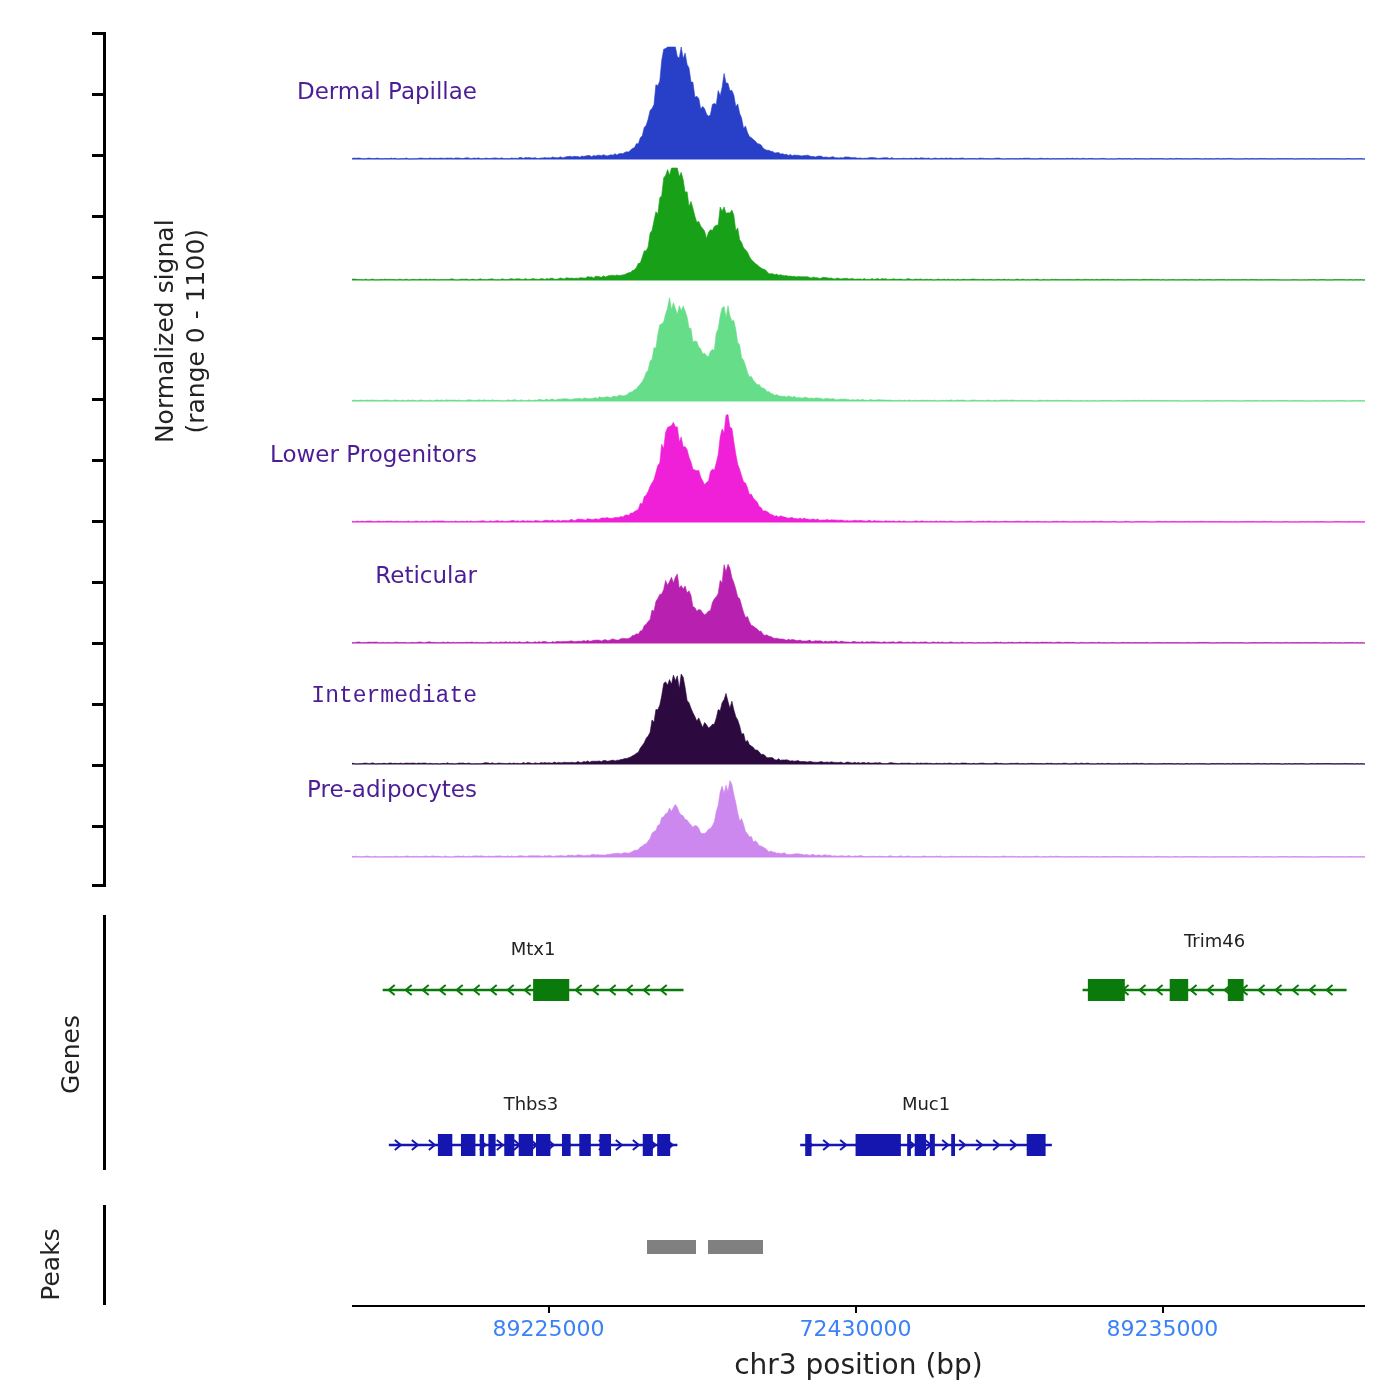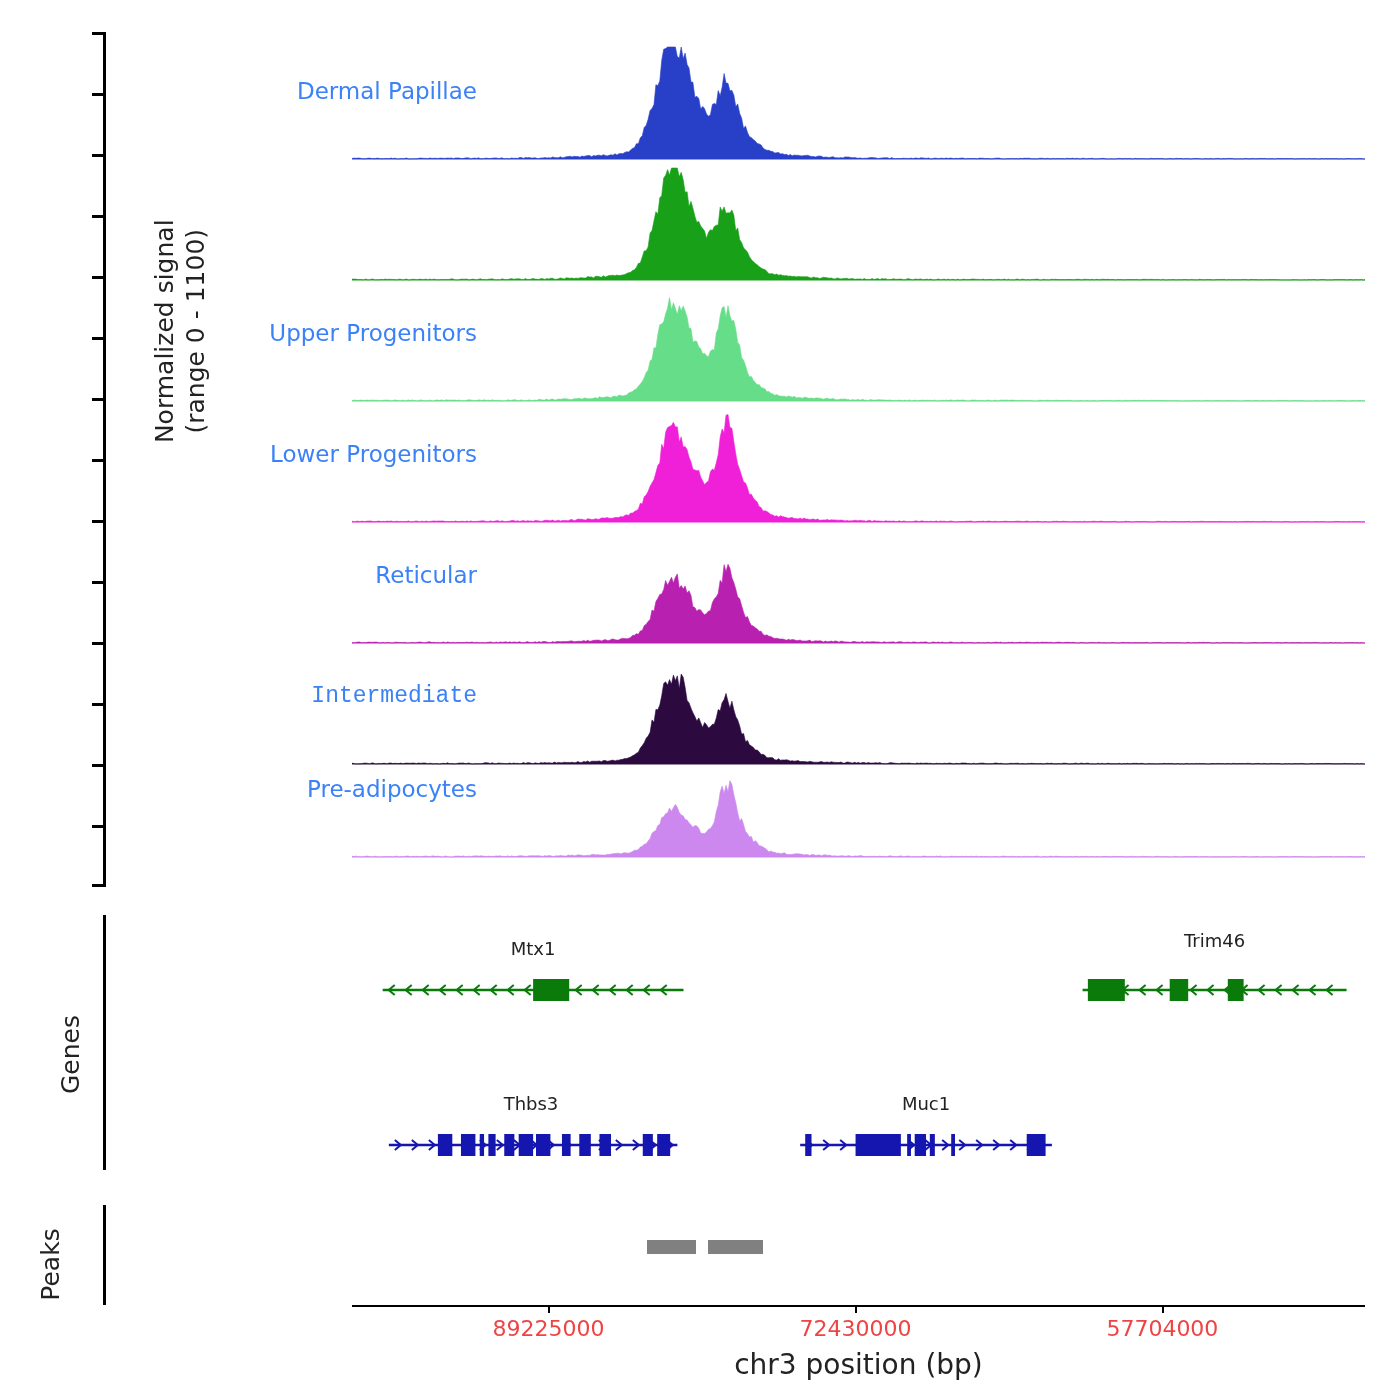--- a/index.html
+++ b/index.html
@@ -54,21 +54,21 @@
     width:1013px;
     height:120px;
   }
   .track .tname{
     position:absolute;
     left:-220px;
     top:38px;
     width:345px;
     text-align:right;
     font-size:23px;
-    color:#3b82f6;
+    color:#4c1d95;
     white-space:nowrap;
   }
   .track svg{display:block;position:absolute;left:0;bottom:0;}
 
   
   .panel{position:absolute;left:352px;width:1013px;}
   .gene-name{
     position:absolute;
     font-size:18px;
     color:#222;
@@ -76,21 +76,21 @@
     white-space:nowrap;
   }
 
   
   .xaxis-line{position:absolute;left:352px;width:1013px;height:2px;background:#000;top:1305px;}
   .xtick{position:absolute;width:2px;height:8px;background:#000;top:1305px;}
   .xticklabel{
     position:absolute;
     top:1316px;
     font-size:22px;
-    color:#ef4444;
+    color:#3b82f6;
     text-align:center;
     width:200px;
     margin-left:-100px;
   }
   .xlabel{
     position:absolute;
     left:352px;width:1013px;
     top:1348px;
     text-align:center;
     font-size:28px;
@@ -135,21 +135,20 @@
           <path d="M0,119 L0.0,118.7 L1.9,118.0 L3.9,118.3 L5.8,118.1 L7.8,118.1 L9.7,118.6 L11.7,118.8 L13.6,118.8 L15.6,118.2 L17.5,118.1 L19.5,118.5 L21.4,118.6 L23.4,118.6 L25.3,118.1 L27.3,118.5 L29.2,118.8 L31.2,118.7 L33.1,118.5 L35.1,118.5 L37.0,118.8 L39.0,118.0 L40.9,118.7 L42.9,118.1 L44.8,118.9 L46.8,118.9 L48.7,118.6 L50.7,118.7 L52.6,118.6 L54.5,117.9 L56.5,119.0 L58.4,118.8 L60.4,119.0 L62.3,118.7 L64.3,118.8 L66.2,118.5 L68.2,118.0 L70.1,118.2 L72.1,118.4 L74.0,118.4 L76.0,118.7 L77.9,117.9 L79.9,118.4 L81.8,118.3 L83.8,118.2 L85.7,118.5 L87.7,118.2 L89.6,118.1 L91.6,118.4 L93.5,118.3 L95.5,118.0 L97.4,118.2 L99.4,117.9 L101.3,118.7 L103.2,118.0 L105.2,117.9 L107.1,118.0 L109.1,118.5 L111.0,118.6 L113.0,118.0 L114.9,117.8 L116.9,117.9 L118.8,119.0 L120.8,118.3 L122.7,118.1 L124.7,118.4 L126.6,117.8 L128.6,118.8 L130.5,118.7 L132.5,118.4 L134.4,118.1 L136.4,118.5 L138.3,118.5 L140.3,118.2 L142.2,118.0 L144.2,117.9 L146.1,118.5 L148.1,118.3 L150.0,117.8 L151.9,118.9 L153.9,118.4 L155.8,118.7 L157.8,118.7 L159.7,117.9 L161.7,118.4 L163.6,118.2 L165.6,118.4 L167.5,117.6 L169.5,117.5 L171.4,118.4 L173.4,117.4 L175.3,117.7 L177.3,117.6 L179.2,118.0 L181.2,117.9 L183.1,117.7 L185.1,118.4 L187.0,118.5 L189.0,117.9 L190.9,118.0 L192.9,117.6 L194.8,117.9 L196.8,117.8 L198.7,117.9 L200.7,116.9 L202.6,117.6 L204.5,117.7 L206.5,117.7 L208.4,116.8 L210.4,117.8 L212.3,117.4 L214.3,116.7 L216.2,116.5 L218.2,116.3 L220.1,116.9 L222.1,116.3 L224.0,116.5 L226.0,116.5 L227.9,117.2 L229.9,116.1 L231.8,116.4 L233.8,116.0 L235.7,115.5 L237.7,115.6 L239.6,116.7 L241.6,115.5 L243.5,116.0 L245.5,115.3 L247.4,115.2 L249.4,115.8 L251.3,114.7 L253.3,115.4 L255.2,115.9 L257.1,115.3 L259.1,114.8 L261.0,115.2 L263.0,113.7 L264.9,115.1 L266.9,113.8 L268.8,113.4 L270.8,113.7 L272.7,112.4 L274.7,111.7 L276.6,112.1 L278.6,110.0 L280.5,108.4 L282.5,107.6 L284.4,103.7 L286.4,103.7 L288.3,97.7 L290.3,95.7 L292.2,87.5 L294.2,85.3 L296.1,79.2 L298.1,70.5 L300.0,68.4 L302.0,64.5 L303.9,44.7 L305.8,45.7 L307.8,41.0 L309.7,20.5 L311.7,9.2 L313.6,8.5 L315.6,7.0 L317.5,7.0 L319.5,7.0 L321.4,7.0 L323.4,7.0 L325.3,16.6 L327.3,17.9 L329.2,7.0 L331.2,18.7 L333.1,13.1 L335.1,24.5 L337.0,27.9 L339.0,42.0 L340.9,42.2 L342.9,57.3 L344.8,56.3 L346.8,58.6 L348.7,69.0 L350.7,66.4 L352.6,68.8 L354.5,74.0 L356.5,76.2 L358.4,74.9 L360.4,64.4 L362.3,63.4 L364.3,64.4 L366.2,50.6 L368.2,55.7 L370.1,47.4 L372.1,33.5 L374.0,43.1 L376.0,43.3 L377.9,50.7 L379.9,50.4 L381.8,54.9 L383.8,66.8 L385.7,63.9 L387.7,73.5 L389.6,78.0 L391.6,88.6 L393.5,85.9 L395.5,92.5 L397.4,96.6 L399.4,97.7 L401.3,99.5 L403.3,101.1 L405.2,103.5 L407.1,103.9 L409.1,105.0 L411.0,107.9 L413.0,109.5 L414.9,110.3 L416.9,110.3 L418.8,111.3 L420.8,111.6 L422.7,113.0 L424.7,112.7 L426.6,112.4 L428.6,113.9 L430.5,113.7 L432.5,114.5 L434.4,114.3 L436.4,115.4 L438.3,114.6 L440.3,115.8 L442.2,115.1 L444.2,115.3 L446.1,115.2 L448.1,115.7 L450.0,115.9 L452.0,115.6 L453.9,115.4 L455.9,115.2 L457.8,116.1 L459.7,116.5 L461.7,116.5 L463.6,117.0 L465.6,116.2 L467.5,116.0 L469.5,116.3 L471.4,117.3 L473.4,117.1 L475.3,117.2 L477.3,117.5 L479.2,117.1 L481.2,116.7 L483.1,117.8 L485.1,117.8 L487.0,117.9 L489.0,117.6 L490.9,118.0 L492.9,116.9 L494.8,117.0 L496.8,117.1 L498.7,117.4 L500.7,117.8 L502.6,117.4 L504.6,118.0 L506.5,118.2 L508.4,117.9 L510.4,118.5 L512.3,118.2 L514.3,118.3 L516.2,117.9 L518.2,117.6 L520.1,117.6 L522.1,117.7 L524.0,117.9 L526.0,118.6 L527.9,118.2 L529.9,118.0 L531.8,117.8 L533.8,117.7 L535.7,117.8 L537.7,118.8 L539.6,117.6 L541.6,118.5 L543.5,118.7 L545.5,118.5 L547.4,118.5 L549.4,118.6 L551.3,118.2 L553.3,118.4 L555.2,118.4 L557.2,118.6 L559.1,118.1 L561.0,118.8 L563.0,118.0 L564.9,118.1 L566.9,118.6 L568.8,117.8 L570.8,118.0 L572.7,118.2 L574.7,118.4 L576.6,117.9 L578.6,119.0 L580.5,118.8 L582.5,118.1 L584.4,118.2 L586.4,118.7 L588.3,118.3 L590.3,118.2 L592.2,118.6 L594.2,117.9 L596.1,118.6 L598.1,118.0 L600.0,118.2 L602.0,118.8 L603.9,118.3 L605.9,118.5 L607.8,118.3 L609.7,118.0 L611.7,118.2 L613.6,118.9 L615.6,118.4 L617.5,118.6 L619.5,118.4 L621.4,118.6 L623.4,118.4 L625.3,118.9 L627.3,118.1 L629.2,118.3 L631.2,118.2 L633.1,118.7 L635.1,118.6 L637.0,118.6 L639.0,118.9 L640.9,118.8 L642.9,118.2 L644.8,118.2 L646.8,118.0 L648.7,118.6 L650.7,118.9 L652.6,118.9 L654.6,118.7 L656.5,118.6 L658.5,118.7 L660.4,118.4 L662.3,118.8 L664.3,118.5 L666.2,119.0 L668.2,118.3 L670.1,118.6 L672.1,118.2 L674.0,118.3 L676.0,118.2 L677.9,118.3 L679.9,119.0 L681.8,118.6 L683.8,119.0 L685.7,118.8 L687.7,118.3 L689.6,118.2 L691.6,118.5 L693.5,118.8 L695.5,118.3 L697.4,118.8 L699.4,118.8 L701.3,118.4 L703.3,118.8 L705.2,118.5 L707.2,118.6 L709.1,118.8 L711.0,118.5 L713.0,118.9 L714.9,118.2 L716.9,118.5 L718.8,118.5 L720.8,118.2 L722.7,118.8 L724.7,118.2 L726.6,118.7 L728.6,118.9 L730.5,118.3 L732.5,118.4 L734.4,118.9 L736.4,118.5 L738.3,118.5 L740.3,118.3 L742.2,118.9 L744.2,118.7 L746.1,118.9 L748.1,118.4 L750.0,118.5 L752.0,118.3 L753.9,119.0 L755.9,118.9 L757.8,118.9 L759.8,118.8 L761.7,119.0 L763.6,118.9 L765.6,118.5 L767.5,118.4 L769.5,118.6 L771.4,118.8 L773.4,118.4 L775.3,118.8 L777.3,118.4 L779.2,118.8 L781.2,119.0 L783.1,118.3 L785.1,118.8 L787.0,118.5 L789.0,118.7 L790.9,118.7 L792.9,118.8 L794.8,118.7 L796.8,119.0 L798.7,118.3 L800.7,118.6 L802.6,118.7 L804.6,118.4 L806.5,118.6 L808.5,118.5 L810.4,118.5 L812.3,118.9 L814.3,119.0 L816.2,118.8 L818.2,118.4 L820.1,118.8 L822.1,118.9 L824.0,118.3 L826.0,118.5 L827.9,118.5 L829.9,118.5 L831.8,119.0 L833.8,118.4 L835.7,118.7 L837.7,118.8 L839.6,118.9 L841.6,118.5 L843.5,118.5 L845.5,118.4 L847.4,118.7 L849.4,118.9 L851.3,118.9 L853.3,118.6 L855.2,118.8 L857.2,118.8 L859.1,118.6 L861.0,118.9 L863.0,118.7 L864.9,118.4 L866.9,118.4 L868.8,119.0 L870.8,118.6 L872.7,118.8 L874.7,118.5 L876.6,118.4 L878.6,118.4 L880.5,118.5 L882.5,119.0 L884.4,118.8 L886.4,118.9 L888.3,118.8 L890.3,118.9 L892.2,118.6 L894.2,118.4 L896.1,118.8 L898.1,118.8 L900.0,118.6 L902.0,118.5 L903.9,118.9 L905.9,118.6 L907.8,118.5 L909.8,118.4 L911.7,118.6 L913.6,118.5 L915.6,118.9 L917.5,118.6 L919.5,118.8 L921.4,118.7 L923.4,119.0 L925.3,118.4 L927.3,118.6 L929.2,118.6 L931.2,118.7 L933.1,118.6 L935.1,118.6 L937.0,118.7 L939.0,118.4 L940.9,118.7 L942.9,119.0 L944.8,118.8 L946.8,118.7 L948.7,118.6 L950.7,118.7 L952.6,118.5 L954.6,118.9 L956.5,118.5 L958.5,118.7 L960.4,118.8 L962.3,118.6 L964.3,118.7 L966.2,119.0 L968.2,118.8 L970.1,118.4 L972.1,118.9 L974.0,118.5 L976.0,118.7 L977.9,118.7 L979.9,118.6 L981.8,118.7 L983.8,118.6 L985.7,118.8 L987.7,118.8 L989.6,118.7 L991.6,119.0 L993.5,118.8 L995.5,118.5 L997.4,118.5 L999.4,118.8 L1001.3,118.7 L1003.3,118.7 L1005.2,118.8 L1007.2,118.5 L1009.1,118.6 L1011.1,118.9 L1013.0,118.9 L1013,119 Z" fill="#2840c8" stroke="#2840c8" stroke-width="0.6"></path>
         </svg>
       </div>
       <div class="track" style="top: 161px;">
         <svg width="1013" height="120">
           <line x1="0" x2="1013" y1="119" y2="119" stroke="#18a018" stroke-width="1" opacity="0.55"></line>
           <path d="M0,119 L0.0,118.1 L1.9,118.1 L3.9,118.1 L5.8,118.6 L7.8,118.5 L9.7,118.6 L11.7,118.9 L13.6,118.0 L15.6,118.7 L17.5,118.9 L19.5,118.1 L21.4,118.2 L23.4,118.9 L25.3,118.8 L27.3,118.8 L29.2,118.3 L31.2,118.7 L33.1,118.0 L35.1,118.5 L37.0,118.2 L39.0,118.4 L40.9,118.4 L42.9,118.6 L44.8,118.9 L46.8,118.2 L48.7,118.2 L50.7,118.9 L52.6,118.5 L54.5,118.0 L56.5,118.9 L58.4,118.8 L60.4,118.3 L62.3,118.3 L64.3,118.7 L66.2,118.5 L68.2,118.1 L70.1,118.5 L72.1,118.5 L74.0,118.0 L76.0,118.9 L77.9,118.0 L79.9,118.7 L81.8,118.0 L83.8,118.6 L85.7,118.7 L87.7,118.7 L89.6,118.4 L91.6,118.6 L93.5,118.4 L95.5,118.6 L97.4,118.4 L99.4,117.8 L101.3,118.1 L103.2,118.9 L105.2,118.9 L107.1,118.8 L109.1,118.1 L111.0,118.2 L113.0,118.2 L114.9,118.0 L116.9,119.0 L118.8,118.5 L120.8,118.1 L122.7,118.6 L124.7,118.9 L126.6,118.2 L128.6,117.8 L130.5,118.6 L132.5,118.4 L134.4,118.8 L136.4,118.2 L138.3,118.1 L140.3,117.8 L142.2,118.5 L144.2,118.9 L146.1,118.6 L148.1,118.9 L150.0,117.7 L151.9,118.3 L153.9,118.8 L155.8,118.5 L157.8,118.0 L159.7,117.6 L161.7,118.3 L163.6,117.9 L165.6,117.8 L167.5,117.8 L169.5,118.5 L171.4,118.7 L173.4,117.5 L175.3,118.4 L177.3,118.5 L179.2,118.0 L181.2,117.6 L183.1,118.1 L185.1,118.3 L187.0,118.5 L189.0,117.5 L190.9,117.8 L192.9,118.5 L194.8,117.5 L196.8,118.1 L198.7,117.2 L200.7,117.3 L202.6,118.3 L204.5,118.2 L206.5,117.7 L208.4,116.9 L210.4,117.5 L212.3,118.0 L214.3,116.7 L216.2,117.1 L218.2,117.2 L220.1,117.0 L222.1,117.6 L224.0,117.1 L226.0,117.4 L227.9,116.8 L229.9,116.8 L231.8,117.0 L233.8,117.0 L235.7,115.6 L237.7,116.0 L239.6,115.9 L241.6,116.9 L243.5,115.3 L245.5,115.3 L247.4,115.7 L249.4,116.3 L251.3,114.8 L253.3,115.9 L255.2,115.2 L257.1,114.6 L259.1,114.4 L261.0,114.2 L263.0,114.8 L264.9,114.0 L266.9,114.5 L268.8,114.3 L270.8,113.9 L272.7,113.5 L274.7,112.5 L276.6,111.7 L278.6,111.3 L280.5,109.6 L282.5,108.7 L284.4,106.4 L286.4,102.3 L288.3,102.1 L290.3,96.0 L292.2,89.9 L294.2,89.7 L296.1,85.9 L298.1,72.1 L300.0,69.6 L302.0,59.7 L303.9,50.7 L305.8,53.2 L307.8,36.7 L309.7,34.7 L311.7,16.9 L313.6,14.4 L315.6,8.6 L317.5,14.3 L319.5,7.0 L321.4,7.0 L323.4,7.0 L325.3,7.0 L327.3,15.8 L329.2,11.3 L331.2,18.8 L333.1,31.2 L335.1,30.8 L337.0,45.5 L339.0,40.4 L340.9,47.2 L342.9,55.2 L344.8,61.3 L346.8,60.4 L348.7,65.1 L350.7,67.6 L352.6,70.1 L354.5,77.5 L356.5,71.3 L358.4,68.7 L360.4,69.5 L362.3,65.6 L364.3,64.2 L366.2,64.0 L368.2,46.0 L370.1,50.2 L372.1,45.9 L374.0,52.3 L376.0,51.7 L377.9,52.0 L379.9,49.1 L381.8,54.1 L383.8,69.8 L385.7,66.9 L387.7,78.7 L389.6,81.4 L391.6,87.0 L393.5,88.7 L395.5,91.2 L397.4,95.5 L399.4,98.8 L401.3,100.6 L403.3,102.4 L405.2,103.8 L407.1,105.6 L409.1,107.1 L411.0,108.1 L413.0,108.5 L414.9,110.4 L416.9,112.8 L418.8,112.8 L420.8,112.7 L422.7,113.8 L424.7,113.1 L426.6,114.2 L428.6,113.7 L430.5,114.4 L432.5,114.8 L434.4,114.6 L436.4,115.2 L438.3,115.0 L440.3,115.6 L442.2,115.3 L444.2,115.9 L446.1,115.4 L448.1,115.7 L450.0,115.7 L452.0,115.8 L453.9,115.8 L455.9,115.8 L457.8,116.7 L459.7,116.9 L461.7,116.0 L463.6,116.7 L465.6,116.7 L467.5,117.5 L469.5,116.9 L471.4,116.2 L473.4,116.6 L475.3,116.8 L477.3,117.2 L479.2,116.9 L481.2,117.8 L483.1,117.9 L485.1,117.0 L487.0,117.4 L489.0,118.0 L490.9,117.6 L492.9,117.4 L494.8,117.2 L496.8,118.0 L498.7,117.8 L500.7,117.5 L502.6,118.3 L504.6,118.1 L506.5,118.0 L508.4,117.9 L510.4,118.5 L512.3,117.5 L514.3,118.5 L516.2,118.5 L518.2,118.5 L520.1,117.5 L522.1,118.6 L524.0,117.9 L526.0,117.6 L527.9,118.7 L529.9,117.6 L531.8,117.9 L533.8,117.7 L535.7,118.7 L537.7,118.5 L539.6,118.3 L541.6,117.7 L543.5,118.3 L545.5,118.3 L547.4,118.1 L549.4,118.1 L551.3,118.8 L553.3,118.8 L555.2,117.8 L557.2,117.8 L559.1,118.4 L561.0,118.9 L563.0,118.0 L564.9,118.2 L566.9,118.3 L568.8,117.9 L570.8,118.8 L572.7,118.6 L574.7,118.1 L576.6,118.7 L578.6,118.1 L580.5,118.8 L582.5,118.9 L584.4,118.6 L586.4,117.9 L588.3,118.8 L590.3,118.5 L592.2,118.1 L594.2,118.9 L596.1,117.9 L598.1,119.0 L600.0,118.3 L602.0,118.6 L603.9,119.0 L605.9,118.1 L607.8,119.0 L609.7,118.6 L611.7,118.1 L613.6,118.5 L615.6,118.6 L617.5,118.6 L619.5,118.1 L621.4,118.0 L623.4,118.3 L625.3,118.4 L627.3,118.4 L629.2,118.7 L631.2,118.1 L633.1,118.9 L635.1,118.5 L637.0,118.6 L639.0,118.3 L640.9,118.9 L642.9,118.7 L644.8,118.4 L646.8,118.3 L648.7,118.7 L650.7,118.5 L652.6,118.1 L654.6,119.0 L656.5,118.2 L658.5,118.9 L660.4,118.7 L662.3,119.0 L664.3,118.1 L666.2,118.2 L668.2,119.0 L670.1,118.1 L672.1,118.4 L674.0,119.0 L676.0,118.5 L677.9,118.9 L679.9,118.4 L681.8,118.5 L683.8,118.2 L685.7,118.1 L687.7,119.0 L689.6,119.0 L691.6,118.3 L693.5,118.8 L695.5,118.7 L697.4,118.9 L699.4,118.2 L701.3,118.4 L703.3,118.3 L705.2,118.6 L707.2,118.5 L709.1,118.8 L711.0,118.5 L713.0,118.7 L714.9,118.6 L716.9,118.5 L718.8,118.6 L720.8,118.7 L722.7,118.7 L724.7,118.3 L726.6,118.2 L728.6,118.7 L730.5,118.8 L732.5,118.2 L734.4,118.4 L736.4,118.4 L738.3,118.8 L740.3,118.3 L742.2,118.9 L744.2,118.3 L746.1,118.6 L748.1,118.8 L750.0,118.2 L752.0,118.3 L753.9,118.5 L755.9,118.3 L757.8,118.6 L759.8,118.5 L761.7,118.4 L763.6,119.0 L765.6,118.4 L767.5,118.6 L769.5,118.6 L771.4,118.8 L773.4,118.7 L775.3,118.5 L777.3,118.4 L779.2,118.6 L781.2,118.5 L783.1,118.6 L785.1,118.4 L787.0,118.9 L789.0,118.7 L790.9,118.3 L792.9,118.3 L794.8,118.4 L796.8,118.6 L798.7,118.3 L800.7,118.4 L802.6,118.6 L804.6,118.4 L806.5,118.4 L808.5,119.0 L810.4,118.4 L812.3,118.7 L814.3,119.0 L816.2,118.7 L818.2,118.8 L820.1,118.6 L822.1,118.6 L824.0,118.9 L826.0,118.7 L827.9,118.7 L829.9,118.8 L831.8,118.5 L833.8,118.5 L835.7,118.8 L837.7,118.8 L839.6,118.4 L841.6,118.8 L843.5,118.8 L845.5,118.9 L847.4,118.3 L849.4,118.6 L851.3,118.8 L853.3,118.7 L855.2,118.4 L857.2,118.6 L859.1,118.6 L861.0,118.9 L863.0,118.7 L864.9,118.5 L866.9,118.5 L868.8,118.6 L870.8,118.4 L872.7,118.4 L874.7,118.9 L876.6,118.4 L878.6,118.8 L880.5,118.6 L882.5,118.7 L884.4,118.6 L886.4,118.7 L888.3,118.7 L890.3,118.5 L892.2,118.5 L894.2,118.4 L896.1,118.9 L898.1,118.5 L900.0,118.4 L902.0,118.6 L903.9,118.6 L905.9,118.7 L907.8,118.8 L909.8,118.6 L911.7,118.9 L913.6,118.5 L915.6,118.7 L917.5,118.6 L919.5,118.6 L921.4,118.6 L923.4,118.6 L925.3,118.7 L927.3,118.8 L929.2,118.9 L931.2,118.9 L933.1,118.9 L935.1,118.9 L937.0,118.9 L939.0,118.9 L940.9,118.6 L942.9,118.7 L944.8,118.7 L946.8,118.9 L948.7,118.9 L950.7,118.9 L952.6,118.7 L954.6,119.0 L956.5,118.6 L958.5,118.7 L960.4,118.5 L962.3,118.5 L964.3,118.8 L966.2,118.9 L968.2,118.5 L970.1,118.5 L972.1,118.5 L974.0,118.8 L976.0,119.0 L977.9,118.7 L979.9,119.0 L981.8,118.6 L983.8,118.5 L985.7,118.6 L987.7,118.5 L989.6,118.4 L991.6,118.6 L993.5,118.7 L995.5,118.9 L997.4,118.6 L999.4,118.6 L1001.3,119.0 L1003.3,118.6 L1005.2,118.7 L1007.2,118.8 L1009.1,118.4 L1011.1,119.0 L1013.0,118.8 L1013,119 Z" fill="#18a018" stroke="#18a018" stroke-width="0.6"></path>
         </svg>
       </div>
       <div class="track" style="top: 282px;">
-        <div class="tname">Upper Progenitors</div>
         <svg width="1013" height="120">
           <line x1="0" x2="1013" y1="119" y2="119" stroke="#66dd88" stroke-width="1" opacity="0.55"></line>
           <path d="M0,119 L0.0,118.8 L1.9,118.0 L3.9,118.3 L5.8,118.5 L7.8,118.3 L9.7,118.0 L11.7,118.4 L13.6,118.3 L15.6,118.1 L17.5,118.4 L19.5,118.0 L21.4,118.2 L23.4,118.2 L25.3,118.3 L27.3,118.4 L29.2,118.8 L31.2,118.3 L33.1,118.0 L35.1,118.2 L37.0,118.1 L39.0,119.0 L40.9,118.4 L42.9,117.9 L44.8,118.3 L46.8,118.7 L48.7,118.7 L50.7,118.0 L52.6,119.0 L54.5,118.6 L56.5,117.9 L58.4,118.6 L60.4,117.9 L62.3,118.5 L64.3,118.8 L66.2,118.9 L68.2,117.9 L70.1,118.2 L72.1,118.8 L74.0,118.7 L76.0,118.8 L77.9,117.9 L79.9,118.9 L81.8,118.9 L83.8,118.0 L85.7,118.0 L87.7,118.6 L89.6,117.8 L91.6,118.8 L93.5,117.9 L95.5,117.9 L97.4,118.2 L99.4,118.2 L101.3,118.1 L103.2,118.0 L105.2,118.6 L107.1,117.9 L109.1,118.9 L111.0,118.5 L113.0,118.8 L114.9,118.1 L116.9,117.8 L118.8,118.0 L120.8,118.3 L122.7,118.4 L124.7,118.6 L126.6,117.8 L128.6,118.2 L130.5,118.3 L132.5,117.8 L134.4,118.4 L136.4,118.1 L138.3,118.6 L140.3,117.8 L142.2,118.4 L144.2,118.5 L146.1,118.3 L148.1,118.3 L150.0,118.9 L151.9,118.8 L153.9,118.7 L155.8,117.8 L157.8,118.3 L159.7,118.3 L161.7,117.8 L163.6,117.8 L165.6,118.7 L167.5,118.6 L169.5,117.7 L171.4,118.8 L173.4,118.5 L175.3,118.6 L177.3,117.8 L179.2,118.6 L181.2,118.4 L183.1,118.0 L185.1,118.4 L187.0,117.2 L189.0,117.7 L190.9,118.0 L192.9,118.0 L194.8,117.1 L196.8,118.3 L198.7,117.3 L200.7,117.1 L202.6,118.0 L204.5,117.7 L206.5,117.1 L208.4,117.2 L210.4,116.9 L212.3,116.7 L214.3,116.7 L216.2,117.2 L218.2,117.4 L220.1,117.6 L222.1,116.7 L224.0,116.8 L226.0,116.5 L227.9,116.3 L229.9,117.2 L231.8,116.2 L233.8,116.1 L235.7,116.8 L237.7,116.7 L239.6,116.6 L241.6,116.3 L243.5,115.6 L245.5,116.5 L247.4,114.7 L249.4,115.6 L251.3,115.5 L253.3,115.1 L255.2,114.7 L257.1,115.2 L259.1,115.7 L261.0,114.3 L263.0,114.2 L264.9,114.7 L266.9,113.1 L268.8,113.4 L270.8,114.0 L272.7,113.5 L274.7,112.9 L276.6,111.0 L278.6,110.2 L280.5,109.5 L282.5,107.7 L284.4,107.0 L286.4,104.0 L288.3,102.2 L290.3,99.4 L292.2,95.7 L294.2,90.4 L296.1,88.2 L298.1,78.9 L300.0,77.6 L302.0,65.7 L303.9,66.0 L305.8,52.8 L307.8,42.7 L309.7,41.9 L311.7,39.7 L313.6,32.1 L315.6,25.9 L317.5,15.6 L319.5,27.7 L321.4,20.7 L323.4,26.6 L325.3,32.6 L327.3,23.7 L329.2,28.8 L331.2,24.1 L333.1,29.1 L335.1,34.9 L337.0,46.0 L339.0,46.5 L340.9,60.1 L342.9,59.0 L344.8,59.5 L346.8,65.1 L348.7,66.7 L350.7,71.9 L352.6,71.2 L354.5,73.8 L356.5,74.7 L358.4,69.3 L360.4,67.4 L362.3,68.2 L364.3,50.9 L366.2,46.9 L368.2,33.9 L370.1,25.9 L372.1,24.5 L374.0,35.7 L376.0,23.8 L377.9,33.8 L379.9,38.9 L381.8,38.5 L383.8,47.4 L385.7,60.4 L387.7,63.2 L389.6,75.7 L391.6,78.2 L393.5,83.5 L395.5,90.5 L397.4,94.9 L399.4,94.5 L401.3,98.3 L403.3,100.6 L405.2,102.8 L407.1,102.4 L409.1,105.4 L411.0,106.1 L413.0,106.9 L414.9,109.8 L416.9,109.5 L418.8,111.3 L420.8,112.0 L422.7,113.3 L424.7,112.6 L426.6,113.7 L428.6,114.1 L430.5,114.3 L432.5,114.2 L434.4,115.0 L436.4,114.0 L438.3,114.6 L440.3,115.3 L442.2,114.3 L444.2,115.8 L446.1,115.7 L448.1,115.6 L450.0,116.3 L452.0,115.4 L453.9,115.3 L455.9,116.1 L457.8,116.3 L459.7,115.9 L461.7,116.5 L463.6,116.0 L465.6,116.0 L467.5,116.2 L469.5,116.6 L471.4,117.2 L473.4,116.6 L475.3,116.3 L477.3,116.9 L479.2,116.9 L481.2,116.4 L483.1,117.6 L485.1,117.8 L487.0,117.6 L489.0,116.9 L490.9,117.2 L492.9,116.9 L494.8,117.5 L496.8,117.6 L498.7,118.2 L500.7,117.5 L502.6,118.1 L504.6,117.8 L506.5,117.6 L508.4,118.2 L510.4,117.3 L512.3,118.1 L514.3,118.2 L516.2,118.6 L518.2,117.5 L520.1,117.9 L522.1,118.1 L524.0,118.1 L526.0,117.7 L527.9,117.8 L529.9,117.9 L531.8,118.0 L533.8,118.1 L535.7,118.3 L537.7,118.0 L539.6,118.3 L541.6,118.7 L543.5,118.3 L545.5,118.5 L547.4,118.0 L549.4,118.5 L551.3,118.8 L553.3,118.0 L555.2,118.9 L557.2,117.8 L559.1,118.9 L561.0,118.8 L563.0,118.1 L564.9,118.7 L566.9,118.6 L568.8,118.3 L570.8,118.1 L572.7,118.5 L574.7,118.2 L576.6,118.4 L578.6,118.3 L580.5,118.7 L582.5,118.0 L584.4,118.8 L586.4,118.9 L588.3,118.6 L590.3,118.2 L592.2,118.7 L594.2,118.0 L596.1,118.7 L598.1,118.0 L600.0,118.0 L602.0,119.0 L603.9,118.3 L605.9,118.0 L607.8,118.3 L609.7,118.1 L611.7,118.1 L613.6,118.7 L615.6,118.9 L617.5,118.9 L619.5,118.0 L621.4,118.2 L623.4,118.0 L625.3,118.6 L627.3,118.5 L629.2,118.7 L631.2,118.5 L633.1,119.0 L635.1,118.1 L637.0,118.2 L639.0,118.8 L640.9,118.9 L642.9,118.1 L644.8,118.8 L646.8,118.8 L648.7,118.0 L650.7,118.2 L652.6,118.2 L654.6,118.0 L656.5,118.4 L658.5,118.1 L660.4,118.1 L662.3,118.3 L664.3,118.5 L666.2,118.6 L668.2,118.4 L670.1,118.2 L672.1,118.9 L674.0,118.2 L676.0,118.6 L677.9,118.4 L679.9,118.5 L681.8,119.0 L683.8,118.9 L685.7,118.9 L687.7,118.1 L689.6,118.4 L691.6,118.4 L693.5,118.4 L695.5,118.1 L697.4,118.6 L699.4,118.4 L701.3,118.8 L703.3,118.3 L705.2,118.2 L707.2,118.5 L709.1,118.5 L711.0,118.6 L713.0,118.6 L714.9,118.5 L716.9,118.3 L718.8,118.4 L720.8,118.9 L722.7,118.9 L724.7,118.6 L726.6,118.9 L728.6,118.6 L730.5,118.7 L732.5,119.0 L734.4,118.6 L736.4,118.8 L738.3,119.0 L740.3,118.8 L742.2,118.5 L744.2,119.0 L746.1,119.0 L748.1,118.4 L750.0,118.5 L752.0,118.6 L753.9,118.6 L755.9,118.4 L757.8,118.4 L759.8,118.7 L761.7,119.0 L763.6,118.6 L765.6,118.3 L767.5,118.6 L769.5,118.9 L771.4,118.8 L773.4,118.2 L775.3,118.7 L777.3,118.7 L779.2,118.4 L781.2,118.6 L783.1,118.3 L785.1,118.6 L787.0,118.2 L789.0,118.7 L790.9,118.4 L792.9,118.3 L794.8,118.7 L796.8,118.6 L798.7,118.4 L800.7,118.6 L802.6,118.3 L804.6,118.5 L806.5,118.4 L808.5,118.5 L810.4,118.5 L812.3,118.6 L814.3,118.6 L816.2,118.9 L818.2,118.4 L820.1,118.9 L822.1,118.4 L824.0,118.7 L826.0,118.5 L827.9,119.0 L829.9,118.9 L831.8,119.0 L833.8,118.7 L835.7,118.7 L837.7,118.9 L839.6,118.8 L841.6,118.4 L843.5,118.6 L845.5,118.9 L847.4,118.5 L849.4,119.0 L851.3,118.9 L853.3,118.5 L855.2,118.4 L857.2,118.4 L859.1,119.0 L861.0,118.7 L863.0,118.8 L864.9,118.5 L866.9,118.4 L868.8,118.7 L870.8,118.8 L872.7,118.7 L874.7,118.5 L876.6,118.5 L878.6,118.7 L880.5,118.8 L882.5,118.4 L884.4,119.0 L886.4,118.8 L888.3,118.9 L890.3,118.9 L892.2,118.8 L894.2,118.6 L896.1,118.4 L898.1,118.6 L900.0,118.9 L902.0,118.6 L903.9,118.5 L905.9,118.6 L907.8,118.9 L909.8,118.4 L911.7,118.5 L913.6,118.9 L915.6,118.5 L917.5,118.7 L919.5,118.5 L921.4,118.9 L923.4,118.5 L925.3,118.5 L927.3,118.4 L929.2,118.5 L931.2,118.4 L933.1,118.6 L935.1,118.5 L937.0,118.9 L939.0,118.8 L940.9,118.7 L942.9,118.5 L944.8,118.8 L946.8,118.5 L948.7,118.8 L950.7,118.6 L952.6,119.0 L954.6,119.0 L956.5,118.8 L958.5,119.0 L960.4,118.9 L962.3,118.9 L964.3,118.4 L966.2,118.9 L968.2,118.8 L970.1,118.9 L972.1,118.5 L974.0,118.8 L976.0,118.9 L977.9,118.4 L979.9,118.9 L981.8,118.7 L983.8,118.9 L985.7,118.5 L987.7,118.5 L989.6,118.5 L991.6,118.7 L993.5,118.8 L995.5,118.9 L997.4,118.9 L999.4,118.8 L1001.3,118.5 L1003.3,118.9 L1005.2,118.6 L1007.2,118.6 L1009.1,118.6 L1011.1,118.9 L1013.0,118.5 L1013,119 Z" fill="#66dd88" stroke="#66dd88" stroke-width="0.6"></path>
         </svg>
       </div>
       <div class="track" style="top: 403px;">
         <div class="tname">Lower Progenitors</div>
         <svg width="1013" height="120">
           <line x1="0" x2="1013" y1="119" y2="119" stroke="#f020d8" stroke-width="1" opacity="0.55"></line>
           <path d="M0,119 L0.0,118.0 L1.9,119.0 L3.9,118.4 L5.8,118.1 L7.8,118.7 L9.7,118.1 L11.7,118.5 L13.6,118.4 L15.6,118.1 L17.5,118.0 L19.5,118.1 L21.4,118.8 L23.4,118.6 L25.3,118.3 L27.3,118.1 L29.2,118.7 L31.2,118.3 L33.1,118.6 L35.1,118.1 L37.0,118.4 L39.0,118.0 L40.9,118.6 L42.9,118.8 L44.8,118.1 L46.8,118.8 L48.7,118.4 L50.7,118.7 L52.6,118.6 L54.5,118.6 L56.5,117.9 L58.4,119.0 L60.4,118.8 L62.3,118.4 L64.3,118.0 L66.2,118.4 L68.2,118.9 L70.1,118.0 L72.1,119.0 L74.0,117.9 L76.0,118.7 L77.9,118.5 L79.9,118.2 L81.8,117.9 L83.8,118.2 L85.7,118.1 L87.7,118.0 L89.6,118.0 L91.6,118.0 L93.5,118.7 L95.5,118.5 L97.4,118.7 L99.4,118.3 L101.3,118.7 L103.2,118.0 L105.2,118.5 L107.1,118.8 L109.1,118.3 L111.0,118.3 L113.0,118.8 L114.9,117.9 L116.9,118.7 L118.8,117.9 L120.8,118.7 L122.7,118.5 L124.7,118.4 L126.6,118.3 L128.6,117.9 L130.5,117.8 L132.5,117.9 L134.4,118.8 L136.4,118.9 L138.3,117.8 L140.3,118.6 L142.2,118.3 L144.2,117.8 L146.1,117.7 L148.1,118.5 L150.0,117.8 L151.9,118.4 L153.9,118.8 L155.8,118.3 L157.8,118.1 L159.7,117.6 L161.7,117.5 L163.6,118.2 L165.6,117.7 L167.5,118.4 L169.5,117.9 L171.4,117.6 L173.4,118.3 L175.3,117.8 L177.3,118.0 L179.2,117.9 L181.2,118.5 L183.1,117.4 L185.1,117.7 L187.0,117.9 L189.0,118.4 L190.9,118.0 L192.9,117.3 L194.8,117.3 L196.8,117.5 L198.7,117.8 L200.7,117.1 L202.6,118.1 L204.5,117.8 L206.5,117.2 L208.4,118.0 L210.4,117.6 L212.3,117.4 L214.3,117.5 L216.2,117.8 L218.2,116.7 L220.1,116.5 L222.1,117.7 L224.0,117.0 L226.0,116.0 L227.9,116.3 L229.9,116.3 L231.8,116.8 L233.8,117.1 L235.7,115.7 L237.7,116.1 L239.6,116.5 L241.6,116.4 L243.5,115.7 L245.5,116.3 L247.4,116.2 L249.4,114.9 L251.3,115.0 L253.3,115.1 L255.2,114.6 L257.1,115.2 L259.1,115.3 L261.0,115.2 L263.0,114.4 L264.9,114.6 L266.9,114.6 L268.8,113.4 L270.8,113.9 L272.7,112.4 L274.7,111.8 L276.6,112.4 L278.6,110.1 L280.5,110.1 L282.5,108.4 L284.4,107.6 L286.4,106.2 L288.3,100.3 L290.3,100.9 L292.2,93.8 L294.2,92.0 L296.1,88.4 L298.1,83.3 L300.0,79.9 L302.0,76.5 L303.9,69.6 L305.8,62.4 L307.8,60.0 L309.7,41.3 L311.7,45.6 L313.6,29.2 L315.6,24.5 L317.5,23.4 L319.5,22.6 L321.4,19.3 L323.4,24.1 L325.3,23.8 L327.3,38.9 L329.2,33.9 L331.2,44.1 L333.1,43.6 L335.1,46.7 L337.0,54.1 L339.0,59.1 L340.9,66.2 L342.9,67.0 L344.8,67.7 L346.8,67.5 L348.7,74.0 L350.7,78.0 L352.6,81.7 L354.5,79.4 L356.5,78.1 L358.4,68.8 L360.4,66.1 L362.3,67.3 L364.3,59.7 L366.2,51.7 L368.2,34.1 L370.1,26.0 L372.1,29.7 L374.0,12.2 L376.0,11.6 L377.9,24.3 L379.9,25.3 L381.8,38.6 L383.8,51.2 L385.7,61.2 L387.7,66.5 L389.6,72.8 L391.6,78.9 L393.5,79.9 L395.5,84.9 L397.4,91.5 L399.4,91.2 L401.3,95.1 L403.3,97.2 L405.2,98.9 L407.1,103.6 L409.1,104.6 L411.0,108.1 L413.0,107.8 L414.9,108.4 L416.9,109.9 L418.8,111.4 L420.8,112.0 L422.7,113.2 L424.7,112.7 L426.6,114.1 L428.6,112.8 L430.5,113.6 L432.5,114.1 L434.4,114.6 L436.4,115.2 L438.3,114.7 L440.3,114.6 L442.2,115.5 L444.2,115.6 L446.1,115.9 L448.1,115.1 L450.0,116.2 L452.0,115.1 L453.9,116.0 L455.9,116.1 L457.8,116.7 L459.7,116.2 L461.7,116.1 L463.6,116.8 L465.6,116.0 L467.5,117.2 L469.5,117.1 L471.4,116.9 L473.4,117.0 L475.3,116.4 L477.3,117.3 L479.2,116.8 L481.2,116.9 L483.1,116.9 L485.1,117.2 L487.0,117.2 L489.0,117.1 L490.9,117.2 L492.9,117.9 L494.8,117.4 L496.8,117.9 L498.7,117.7 L500.7,117.8 L502.6,117.3 L504.6,117.4 L506.5,117.7 L508.4,117.3 L510.4,117.8 L512.3,117.8 L514.3,118.3 L516.2,117.4 L518.2,117.4 L520.1,118.5 L522.1,117.6 L524.0,118.0 L526.0,117.9 L527.9,118.1 L529.9,118.3 L531.8,118.4 L533.8,117.7 L535.7,118.2 L537.7,118.1 L539.6,118.3 L541.6,117.9 L543.5,118.6 L545.5,118.4 L547.4,117.8 L549.4,118.8 L551.3,118.0 L553.3,118.2 L555.2,118.9 L557.2,118.4 L559.1,118.9 L561.0,118.7 L563.0,117.9 L564.9,117.9 L566.9,118.7 L568.8,118.0 L570.8,117.9 L572.7,118.6 L574.7,118.3 L576.6,118.7 L578.6,118.2 L580.5,118.5 L582.5,118.5 L584.4,117.9 L586.4,118.9 L588.3,118.0 L590.3,118.4 L592.2,118.1 L594.2,118.8 L596.1,118.8 L598.1,118.0 L600.0,118.2 L602.0,118.7 L603.9,118.9 L605.9,118.8 L607.8,118.6 L609.7,118.6 L611.7,118.7 L613.6,118.3 L615.6,118.3 L617.5,118.2 L619.5,118.1 L621.4,118.9 L623.4,119.0 L625.3,118.6 L627.3,118.3 L629.2,118.5 L631.2,118.1 L633.1,118.7 L635.1,118.3 L637.0,118.1 L639.0,118.4 L640.9,118.8 L642.9,118.3 L644.8,118.4 L646.8,118.9 L648.7,118.5 L650.7,118.5 L652.6,118.2 L654.6,118.3 L656.5,118.5 L658.5,118.6 L660.4,118.6 L662.3,118.6 L664.3,118.2 L666.2,118.2 L668.2,118.3 L670.1,118.8 L672.1,118.8 L674.0,118.1 L676.0,118.2 L677.9,118.8 L679.9,118.8 L681.8,118.6 L683.8,118.6 L685.7,118.3 L687.7,118.6 L689.6,118.9 L691.6,118.8 L693.5,118.5 L695.5,118.9 L697.4,118.9 L699.4,118.9 L701.3,118.3 L703.3,118.4 L705.2,118.2 L707.2,118.8 L709.1,118.6 L711.0,118.2 L713.0,118.5 L714.9,118.4 L716.9,118.8 L718.8,118.9 L720.8,118.8 L722.7,118.4 L724.7,118.8 L726.6,118.8 L728.6,118.6 L730.5,119.0 L732.5,118.2 L734.4,119.0 L736.4,118.7 L738.3,118.7 L740.3,118.3 L742.2,118.3 L744.2,118.4 L746.1,118.8 L748.1,118.2 L750.0,118.3 L752.0,118.8 L753.9,118.8 L755.9,118.7 L757.8,118.7 L759.8,118.6 L761.7,118.4 L763.6,118.4 L765.6,119.0 L767.5,119.0 L769.5,118.8 L771.4,119.0 L773.4,118.3 L775.3,118.4 L777.3,118.6 L779.2,119.0 L781.2,118.9 L783.1,118.8 L785.1,118.4 L787.0,118.8 L789.0,118.6 L790.9,118.5 L792.9,118.4 L794.8,118.8 L796.8,118.8 L798.7,118.9 L800.7,118.9 L802.6,118.9 L804.6,118.4 L806.5,118.3 L808.5,118.4 L810.4,118.7 L812.3,118.4 L814.3,118.5 L816.2,118.9 L818.2,118.6 L820.1,118.5 L822.1,118.4 L824.0,118.5 L826.0,118.8 L827.9,118.8 L829.9,118.5 L831.8,118.8 L833.8,118.5 L835.7,118.5 L837.7,118.4 L839.6,119.0 L841.6,118.5 L843.5,118.8 L845.5,118.5 L847.4,118.5 L849.4,118.3 L851.3,118.4 L853.3,118.7 L855.2,118.7 L857.2,118.6 L859.1,118.8 L861.0,118.6 L863.0,118.5 L864.9,118.8 L866.9,118.6 L868.8,118.5 L870.8,118.7 L872.7,118.8 L874.7,118.5 L876.6,119.0 L878.6,118.5 L880.5,119.0 L882.5,118.5 L884.4,118.8 L886.4,118.9 L888.3,118.7 L890.3,118.7 L892.2,118.4 L894.2,118.5 L896.1,118.4 L898.1,118.6 L900.0,118.6 L902.0,118.4 L903.9,118.9 L905.9,118.5 L907.8,119.0 L909.8,118.6 L911.7,118.4 L913.6,118.4 L915.6,118.9 L917.5,118.5 L919.5,118.4 L921.4,118.9 L923.4,118.7 L925.3,118.9 L927.3,118.7 L929.2,119.0 L931.2,118.8 L933.1,118.4 L935.1,118.7 L937.0,118.8 L939.0,119.0 L940.9,119.0 L942.9,118.8 L944.8,118.9 L946.8,119.0 L948.7,118.6 L950.7,118.7 L952.6,118.7 L954.6,118.8 L956.5,118.4 L958.5,118.9 L960.4,118.9 L962.3,118.7 L964.3,118.6 L966.2,118.8 L968.2,118.8 L970.1,118.6 L972.1,118.7 L974.0,118.9 L976.0,118.9 L977.9,118.9 L979.9,118.9 L981.8,118.7 L983.8,118.4 L985.7,118.5 L987.7,118.6 L989.6,118.9 L991.6,118.6 L993.5,118.9 L995.5,118.8 L997.4,118.6 L999.4,118.9 L1001.3,118.6 L1003.3,118.7 L1005.2,118.8 L1007.2,118.7 L1009.1,118.9 L1011.1,118.7 L1013.0,118.9 L1013,119 Z" fill="#f020d8" stroke="#f020d8" stroke-width="0.6"></path>
@@ -276,16 +275,16 @@
       <div style="position: absolute; left: 356.085px; width: 55.2545px; top: 10px; height: 14px; background: rgb(128, 128, 128);"></div>
     </div>
 
   <div class="xaxis-line"></div>
   <div id="xticks">
       <div class="xtick" style="left: 548.461px;"></div>
       <div class="xticklabel" style="left: 548.461px;">89225000</div>
       <div class="xtick" style="left: 855.43px;"></div>
       <div class="xticklabel" style="left: 855.43px;">72430000</div>
       <div class="xtick" style="left: 1162.4px;"></div>
-      <div class="xticklabel" style="left: 1162.4px;">57704000</div>
+      <div class="xticklabel" style="left: 1162.4px;">89235000</div>
     </div>
   <div class="xlabel">chr3 position (bp)</div>
 </div>
 
 </body></html>

